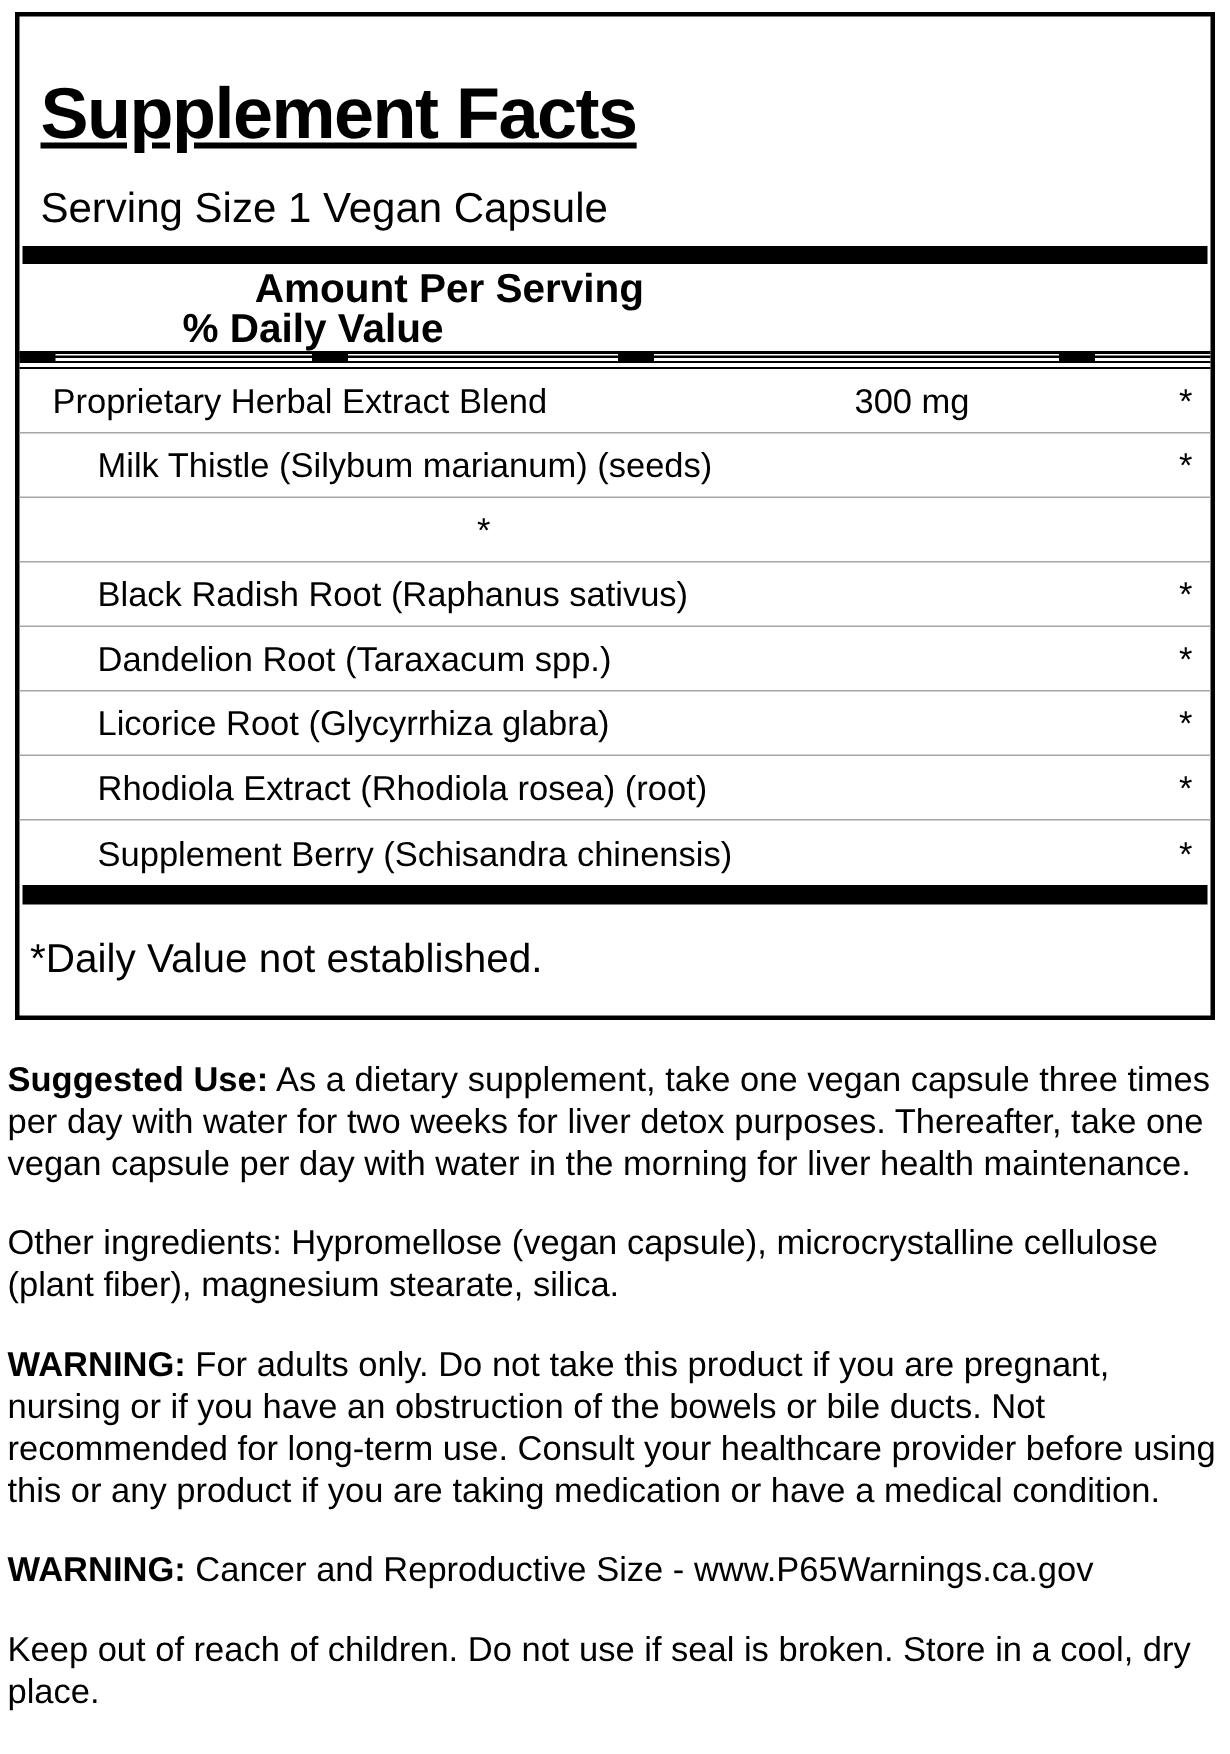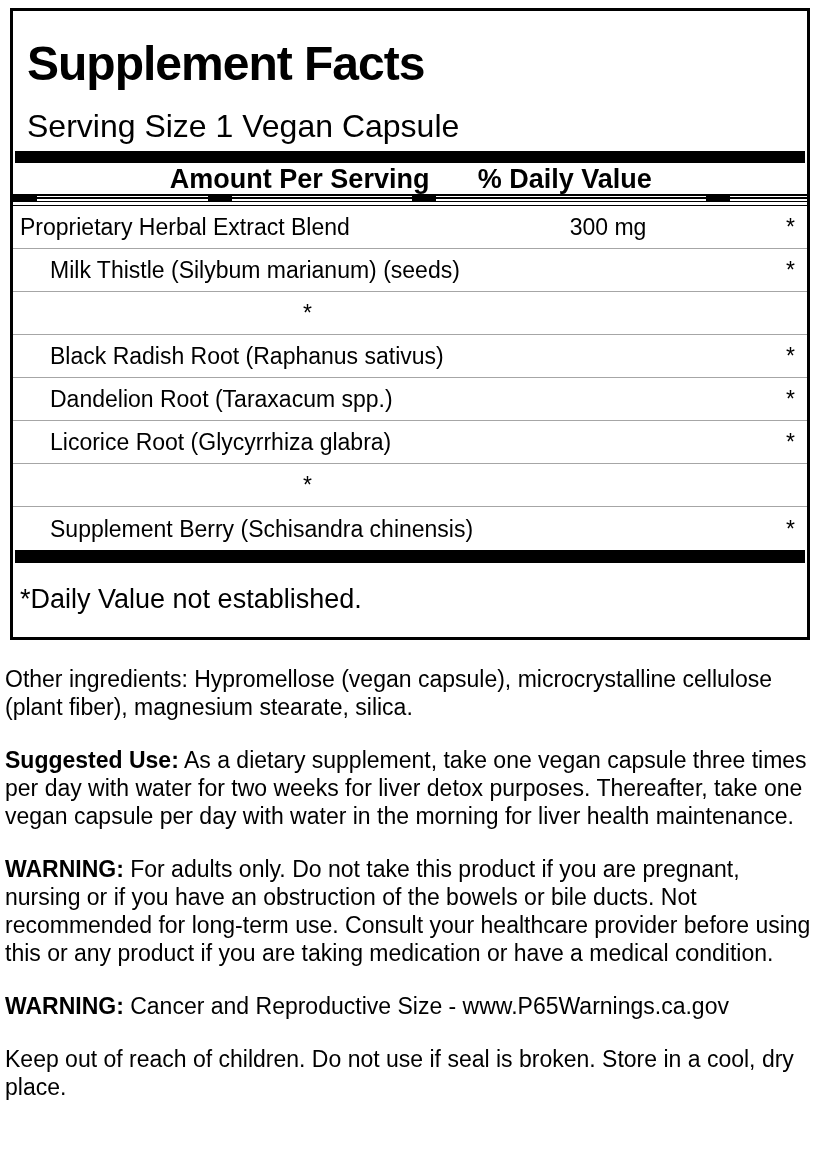--- a/index.html
+++ b/index.html
@@ -13,47 +13,49 @@
   }
 
   
   .label-box {
     margin: 8px 10px 0 10px;
     border: 3px solid #000;
     padding: 0 6px 26px 6px;
     background: #fff;
   }
   .title {
-    margin: 29px 8px 0 8px;
+    margin: 42px 8px 0 8px;
     font-size: 48px;
     line-height: 48px;
     font-weight: bold;
     letter-spacing: -1px;
+    text-decoration: underline;
   }
   .serving {
     margin: 26px 8px 13px 8px;
-    font-size: 32px;
+    font-size: 28px;
     line-height: 24px;
   }
   .bar {
     height: 12px;
     background: #000;
     margin: 0 -4px;
   }
   .bar-bottom { height: 13px; }
 
   .head-row {
     display: flex;
     align-items: baseline;
     margin: 0 -6px;
     padding: 3px 12px 1px 8px;
     border-bottom: 2.5px solid #000;
     font-size: 27px;
     line-height: 27px;
     font-weight: bold;
+    flex-direction: column;
   }
   .h-amount { margin-left: 13%; width: 46%; text-align: center; }
   .h-dv { flex: 1; }
 
   .head-sep {
     position: relative;
     height: 9px;
     margin: 1px -6px 0 -6px;
     background: linear-gradient(
       #000 0 1.5px, transparent 1.5px 3.8px,
@@ -61,21 +63,21 @@
       #000 7.5px 9px);
   }
   .dash { position: absolute; top: -2px; width: 24px; height: 6px; background: #000; }
   .d1 { left: 0; } .d2 { left: 24.5%; } .d3 { left: 50.2%; } .d4 { left: 87.3%; }
 
   .row {
     display: flex;
     align-items: center;
     height: 43px;
     margin: 0 -6px;
-    padding: 0 12px 0 7px;
+    padding: 0 12px 0 22px;
     border-bottom: 1px solid #a6a6a6;
     font-size: 23px;
     line-height: 26px;
   }
   .row:last-child { border-bottom: none; }
   .row .name { flex: 1; }
   .row.indent .name { padding-left: 30px; }
   .row .amt { width: 210px; text-align: center; }
   .row .dv { width: 82px; text-align: right; }
 
@@ -141,39 +143,40 @@
           <span class="name">Dandelion Root (Taraxacum spp.)</span>
           <span class="amt"></span>
           <span class="dv">*</span>
         </div>
         <div class="row indent">
           <span class="name">Licorice Root (Glycyrrhiza glabra)</span>
           <span class="amt"></span>
           <span class="dv">*</span>
         </div>
         <div class="row indent">
+          <span class="name">Rhodiola Extract (Rhodiola rosea) (root)</span>
           <span class="amt"></span>
           <span class="dv">*</span>
         </div>
         <div class="row indent">
           <span class="name">Supplement Berry (Schisandra chinensis)</span>
           <span class="amt"></span>
           <span class="dv">*</span>
         </div>
       </div>
 
     <div class="bar bar-bottom"></div>
 
     <div class="footnote">*Daily Value not established.</div>
   </div>
 
   <div class="lower">
+    <p><strong>Suggested Use:</strong> <span>As a dietary supplement, take one vegan capsule three times per day with water for two weeks for liver detox purposes. Thereafter, take one vegan capsule per day with water in the morning for liver health maintenance.</span></p>
+
     <p><span>Other ingredients: Hypromellose (vegan capsule), microcrystalline cellulose (plant fiber), magnesium stearate, silica.</span></p>
-
-    <p><strong>Suggested Use:</strong> <span>As a dietary supplement, take one vegan capsule three times per day with water for two weeks for liver detox purposes. Thereafter, take one vegan capsule per day with water in the morning for liver health maintenance.</span></p>
 
     <p><strong>WARNING:</strong> <span>For adults only. Do not take this product if you are pregnant, nursing or if you have an obstruction of the bowels or bile ducts. Not recommended for long-term use. Consult your healthcare provider before using this or any product if you are taking medication or have a medical condition.</span></p>
 
     <p><strong>WARNING:</strong> <span>Cancer and Reproductive Size - www.P65Warnings.ca.gov</span></p>
 
     <p><span>Keep out of reach of children. Do not use if seal is broken. Store in a cool, dry place.</span></p>
   </div>
 
 </div>
 

